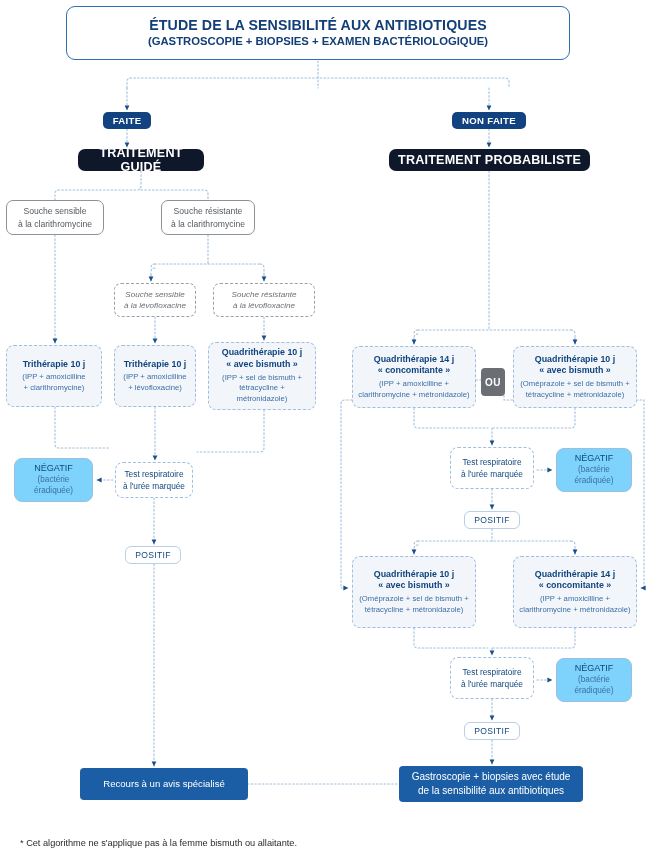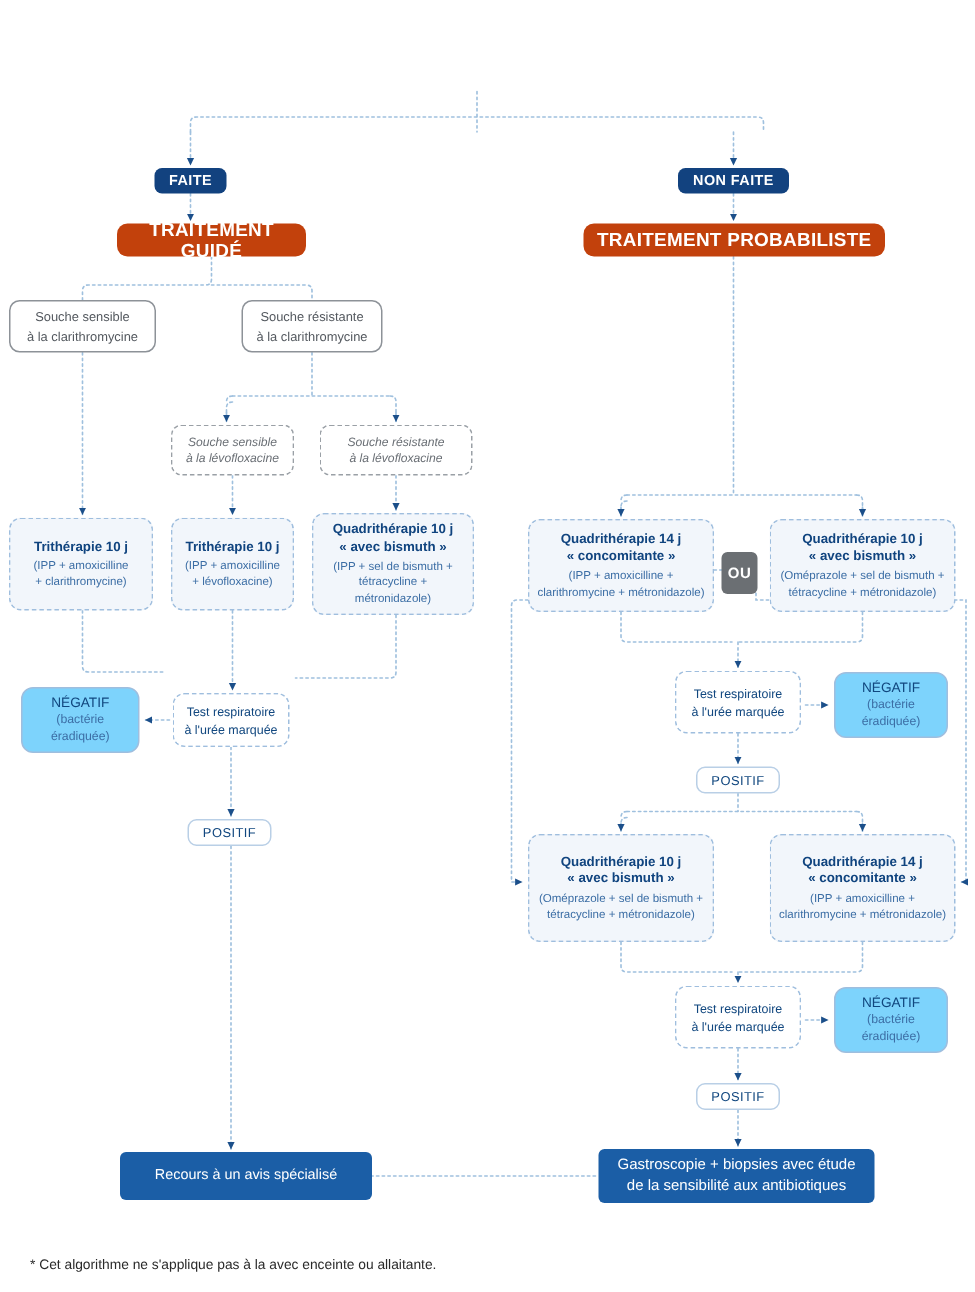--- a/index.html
+++ b/index.html
@@ -26,21 +26,21 @@
   .header-title{font-size:14.2px;font-weight:bold;letter-spacing:.1px;line-height:1.12;}
   .header-sub{font-size:11.3px;font-weight:bold;line-height:1.15;margin-top:2px;}
 
   
   .pill-dark{
     background:#12427f;color:#ffffff;border-radius:5px;
     font-size:9.6px;font-weight:bold;letter-spacing:.3px;
     display:flex;align-items:center;justify-content:center;
   }
   .pill-blue{
-    background:#c2410c;color:#ffffff;border-radius:7px;
+    background:#0f172a;color:#ffffff;border-radius:7px;
     font-size:12.6px;font-weight:bold;letter-spacing:.2px;
     display:flex;align-items:center;justify-content:center;
   }
   #pill-faite{left:103px;top:112px;width:48px;height:17px;}
   #pill-nonfaite{left:452px;top:112px;width:74px;height:17px;}
   #tr-guide{left:78px;top:149px;width:126px;height:22px;}
   #tr-proba{left:389px;top:149px;width:201px;height:22px;}
 
   
   .gray-box{
@@ -210,20 +210,24 @@
       <path d="M537,680 L552,680" marker-end="url(#ar)"></path>
 
       <path d="M492,699 L492,720" marker-end="url(#ar)"></path>
 
       <path d="M492,740 L492,764" marker-end="url(#ar)"></path>
 
       <path d="M397,784 L233,784" marker-end="url(#ar)"></path>
     </g>
   </svg>
 
+  <div class="node header-box">
+    <div class="header-title">ÉTUDE DE LA SENSIBILITÉ AUX ANTIBIOTIQUES</div>
+    <div class="header-sub">(GASTROSCOPIE + BIOPSIES + EXAMEN BACTÉRIOLOGIQUE)</div>
+  </div>
 
   <div class="node pill-dark" id="pill-faite">FAITE</div>
   <div class="node pill-dark" id="pill-nonfaite">NON FAITE</div>
   <div class="node pill-blue" id="tr-guide">TRAITEMENT GUIDÉ</div>
   <div class="node pill-blue" id="tr-proba">TRAITEMENT PROBABILISTE</div>
 
   <div class="node gray-box" id="souche-sensible-cla">Souche sensible<br>à la clarithromycine</div>
   <div class="node gray-box" id="souche-resist-cla">Souche résistante<br>à la clarithromycine</div>
 
   <div class="node gray-dash" id="souche-sensible-levo">Souche sensible<br>à la lévofloxacine</div>
@@ -278,14 +282,14 @@
   <div class="node test-box" id="test-r2">Test respiratoire<br>à l'urée marquée</div>
   <div class="node neg-box" id="neg-r2">
     <div class="n1">NÉGATIF</div>
     <div class="n2">(bactérie<br>éradiquée)</div>
   </div>
   <div class="node pos-box" id="pos-r2">POSITIF</div>
 
   <div class="node dark-box" id="bottom-left">Recours à un avis spécialisé</div>
   <div class="node dark-box" id="bottom-right">Gastroscopie + biopsies avec étude<br>de la sensibilité aux antibiotiques</div>
 
-  <div id="footnote">* Cet algorithme ne s'applique pas à la avec enceinte ou allaitante.</div>
+  <div id="footnote">* Cet algorithme ne s'applique pas à la femme bismuth ou allaitante.</div>
 </div>
 
 </body></html>

